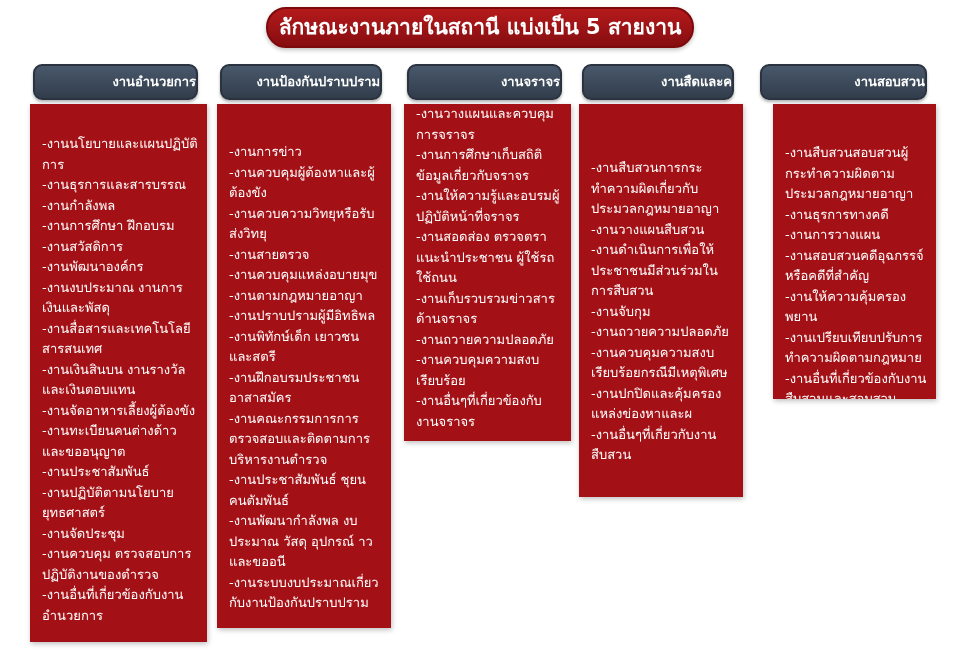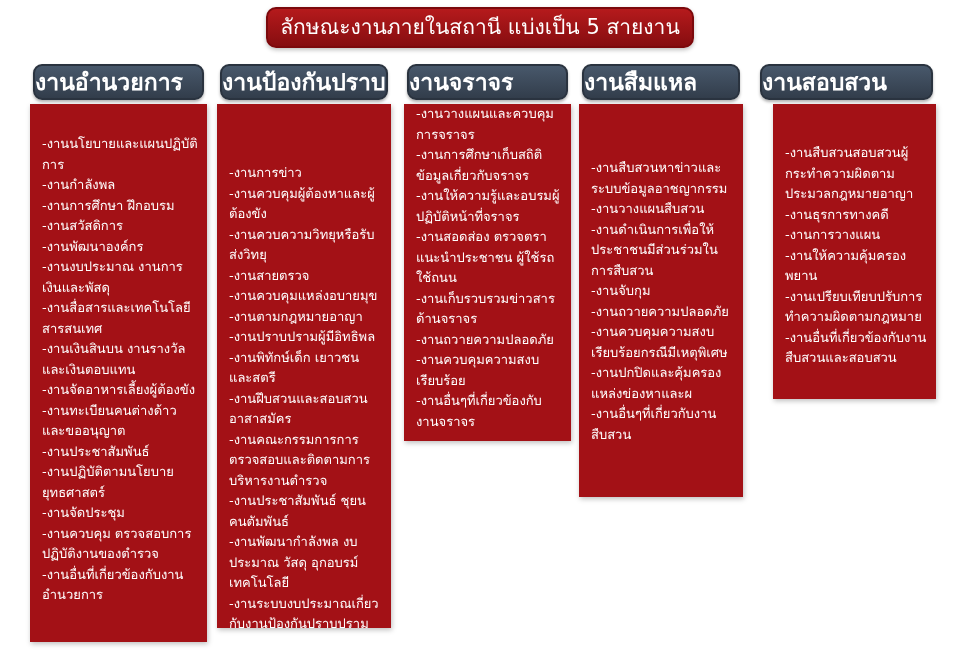--- a/index.html
+++ b/index.html
@@ -16,44 +16,44 @@
     overflow: hidden;
   }
   .title {
     position: absolute;
     left: 266px;
     top: 7px;
     width: 428px;
     height: 41px;
     background: linear-gradient(#b51a1c, #860d10);
     border: 2px solid #7c090c;
-    border-radius: 10px;
+    border-radius: 20px;
     box-sizing: border-box;
     color: #ffffff;
     font-size: 21px;
-    font-weight: normal;
+    font-weight: bold;
     text-align: center;
     line-height: 37px;
     box-shadow: 0 2px 4px rgba(0,0,0,0.25);
   }
   .col { position: absolute; top: 64px; }
   .hdr {
     position: absolute;
     top: 0;
     left: 3px;
-    right: 3px;
+    right: 9px;
     height: 36px;
     background: linear-gradient(#48586b, #323d4b);
     border: 2px solid #2a333f;
     border-radius: 9px;
     box-sizing: border-box;
     color: #ffffff;
-    font-size: 23px;
+    font-size: 13px;
     font-weight: 600;
-    text-align: left;
+    text-align: right;
     line-height: 32px;
     box-shadow: 0 2px 3px rgba(0,0,0,0.3);
   }
   .body {
     position: absolute;
     left: 0;
     right: 0;
     top: 40px;
     background: #a31116;
     box-sizing: border-box;
@@ -64,39 +64,40 @@
   }
   .work-item {
     font-size: 13px;
     line-height: 20.5px;
     color: #ffffff;
   }
   
   .c1 { left: 30px;  width: 177px; }
   .c1 .body { height: 538px; padding-top: 30px; }
   .c2 { left: 217px; width: 174px; }
-  .c2 .body { height: 524px; padding-top: 59px; }
+  .c2 .body { height: 524px; padding-top: 38px; }
   .c3 { left: 404px; width: 167px; }
   .c3 .body { height: 337px; }
   .c4 { left: 579px; width: 164px; }
   .c4 .body { height: 393px; padding-top: 54px; }
   .c5 { left: 757px; width: 179px; }
   .c5 .body { height: 295px; padding-top: 39px; margin-left: 16px; }
   .c5 .work-item { text-align: justify; }
 </style>
 </head>
 <body>
 
 <div class="canvas">
   <div class="title">ลักษณะงานภายในสถานี แบ่งเป็น 5 สายงาน</div>
 
   <div class="col c1">
     <div class="hdr">งานอำนวยการ</div>
     <div class="body">
         <div class="work-item">-งานนโยบายและแผนปฏิบัติการ</div>
+        <div class="work-item">-งานธุรการและสารบรรณ</div>
         <div class="work-item">-งานกำลังพล</div>
         <div class="work-item">-งานการศึกษา ฝึกอบรม</div>
         <div class="work-item">-งานสวัสดิการ</div>
         <div class="work-item">-งานพัฒนาองค์กร</div>
         <div class="work-item">-งานงบประมาณ งานการเงินและพัสดุ</div>
         <div class="work-item">-งานสื่อสารและเทคโนโลยีสารสนเทศ</div>
         <div class="work-item">-งานเงินสินบน งานรางวัลและเงินตอบแทน</div>
         <div class="work-item">-งานจัดอาหารเลี้ยงผู้ต้องขัง</div>
         <div class="work-item">-งานทะเบียนคนต่างด้าวและขออนุญาต</div>
         <div class="work-item">-งานประชาสัมพันธ์</div>
@@ -111,60 +112,61 @@
     <div class="hdr">งานป้องกันปราบปราม</div>
     <div class="body">
         <div class="work-item">-งานการข่าว</div>
         <div class="work-item">-งานควบคุมผู้ต้องหาและผู้ต้องขัง</div>
         <div class="work-item">-งานควบความวิทยุหรือรับส่งวิทยุ</div>
         <div class="work-item">-งานสายตรวจ</div>
         <div class="work-item">-งานควบคุมแหล่งอบายมุข</div>
         <div class="work-item">-งานตามกฎหมายอาญา</div>
         <div class="work-item">-งานปราบปรามผู้มีอิทธิพล</div>
         <div class="work-item">-งานพิทักษ์เด็ก เยาวชน และสตรี</div>
-        <div class="work-item">-งานฝึบสวนและสอบสวน อาสาสมัคร</div>
+        <div class="work-item">-งานฝึกอบรมประชาชน อาสาสมัคร</div>
         <div class="work-item">-งานคณะกรรมการการตรวจสอบและติดตามการบริหารงานตำรวจ</div>
         <div class="work-item">-งานประชาสัมพันธ์ ชุยนคนตัมพันธ์</div>
-        <div class="work-item">-งานพัฒนากำลังพล งบประมาณ วัสดุ อุกอบรม์ เทคโนโลยี</div>
+        <div class="work-item">-งานพัฒนากำลังพล งบประมาณ วัสดุ อุปกรณ์ าวและขออนี</div>
         <div class="work-item">-งานระบบงบประมาณเกี่ยวกับงานป้องกันปราบปราม</div>
       </div>
   </div>
 
   <div class="col c3">
     <div class="hdr">งานจราจร</div>
     <div class="body">
         <div class="work-item">-งานวางแผนและควบคุมการจราจร</div>
         <div class="work-item">-งานการศึกษาเก็บสถิติข้อมูลเกี่ยวกับจราจร</div>
         <div class="work-item">-งานให้ความรู้และอบรมผู้ปฏิบัติหน้าที่จราจร</div>
         <div class="work-item">-งานสอดส่อง ตรวจตรา แนะนำประชาชน ผู้ใช้รถใช้ถนน</div>
         <div class="work-item">-งานเก็บรวบรวมข่าวสารด้านจราจร</div>
         <div class="work-item">-งานถวายความปลอดภัย</div>
         <div class="work-item">-งานควบคุมความสงบเรียบร้อย</div>
         <div class="work-item">-งานอื่นๆที่เกี่ยวข้องกับงานจราจร</div>
       </div>
   </div>
 
   <div class="col c4">
-    <div class="hdr">งานสืมแหล</div>
+    <div class="hdr">งานสืดและค</div>
     <div class="body">
-        <div class="work-item">-งานสืบสวนหาข่าวและระบบข้อมูลอาชญากรรม</div>
+        <div class="work-item">-งานสืบสวนการกระทำความผิดเกี่ยวกับประมวลกฎหมายอาญา</div>
         <div class="work-item">-งานวางแผนสืบสวน</div>
         <div class="work-item">-งานดำเนินการเพื่อให้ประชาชนมีส่วนร่วมในการสืบสวน</div>
         <div class="work-item">-งานจับกุม</div>
         <div class="work-item">-งานถวายความปลอดภัย</div>
         <div class="work-item">-งานควบคุมความสงบเรียบร้อยกรณีมีเหตุพิเศษ</div>
         <div class="work-item">-งานปกปิดและคุ้มครองแหล่งข่องหาและผ</div>
         <div class="work-item">-งานอื่นๆที่เกี่ยวกับงานสืบสวน</div>
       </div>
   </div>
 
   <div class="col c5">
     <div class="hdr">งานสอบสวน</div>
     <div class="body">
         <div class="work-item">-งานสืบสวนสอบสวนผู้กระทำความผิดตามประมวลกฎหมายอาญา</div>
         <div class="work-item">-งานธุรการทางคดี</div>
         <div class="work-item">-งานการวางแผน</div>
+        <div class="work-item">-งานสอบสวนคดีอุฉกรรจ์หรือคดีที่สำคัญ</div>
         <div class="work-item">-งานให้ความคุ้มครองพยาน</div>
         <div class="work-item">-งานเปรียบเทียบปรับการทำความผิดตามกฎหมาย</div>
         <div class="work-item">-งานอื่นที่เกี่ยวข้องกับงานสืบสวนและสอบสวน</div>
       </div>
   </div>
 </div>
 
 </body></html>

